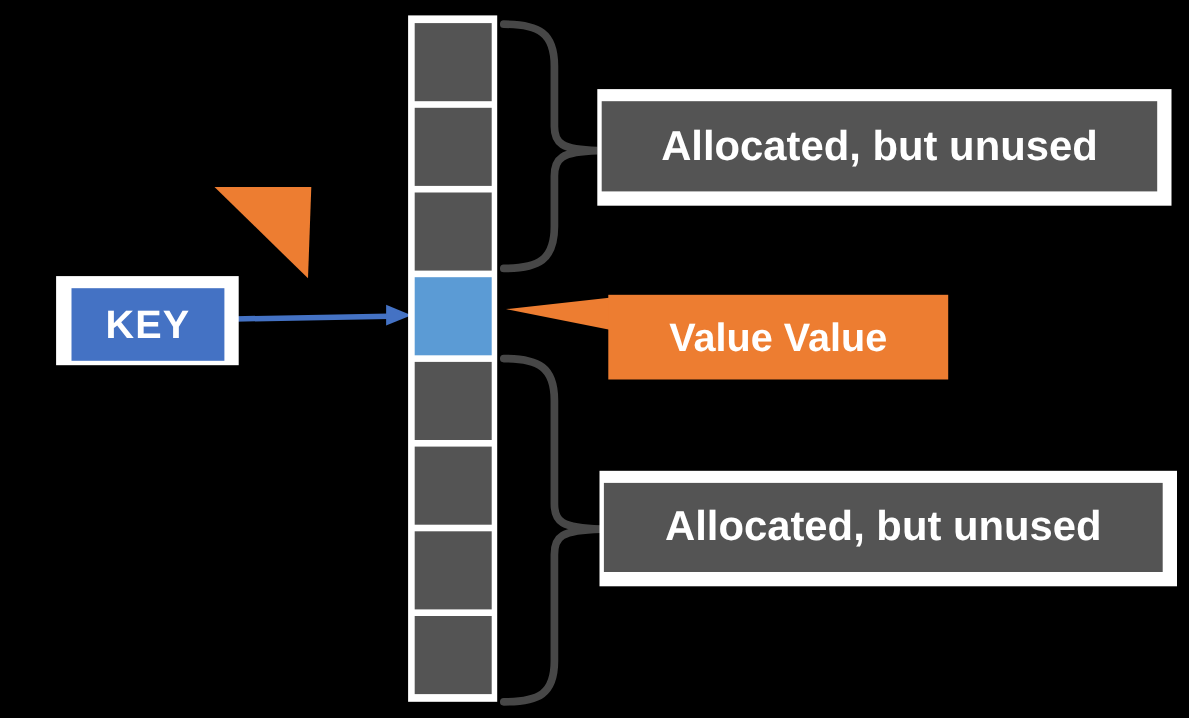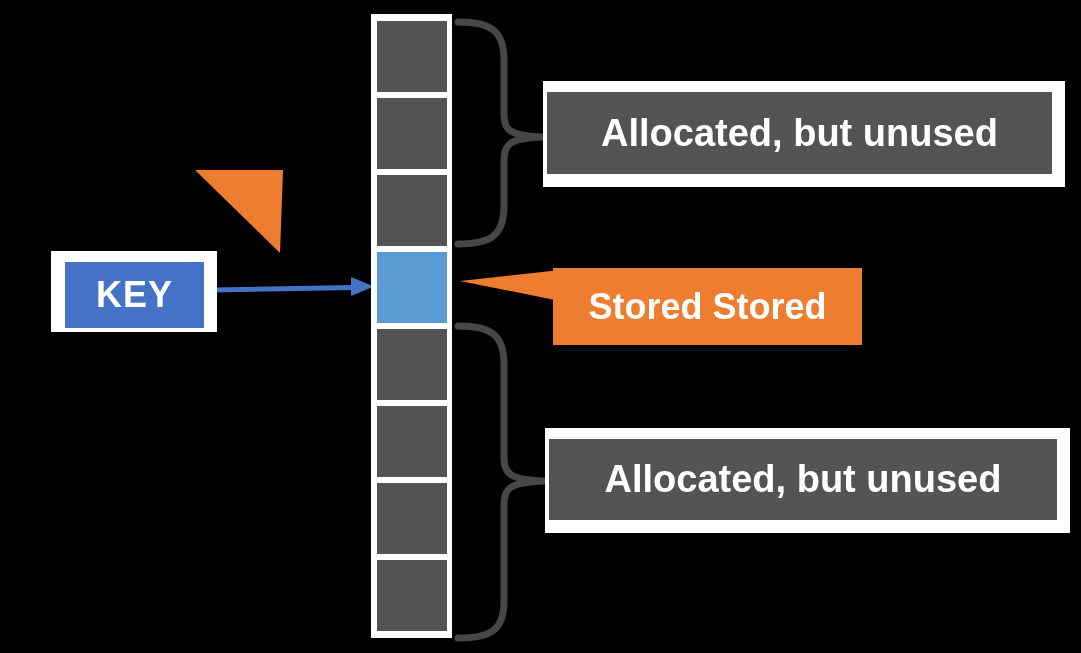--- a/index.html
+++ b/index.html
@@ -125,21 +125,21 @@
       </div>
   </div>
 
   <div class="abs anno-box" id="anno-top">
     <div class="anno-inner" style="background: rgb(84, 84, 84);">
       <span>Allocated, but unused</span>
     </div>
   </div>
 
   <div class="abs" id="stored-callout" style="background: rgb(237, 125, 49);">
-    <span>Stored Stored</span>
+    <span>Value Value</span>
   </div>
 
   <div class="abs anno-box" id="anno-bottom">
     <div class="anno-inner" style="background: rgb(84, 84, 84);">
       <span>Allocated, but unused</span>
     </div>
   </div>
 
 </div>
 

